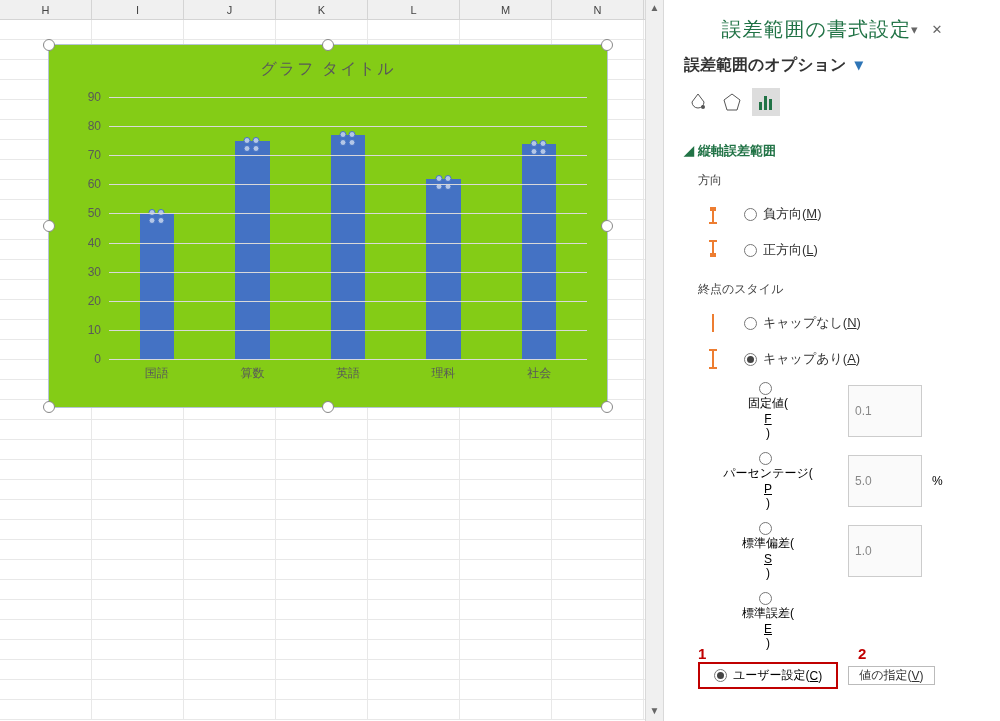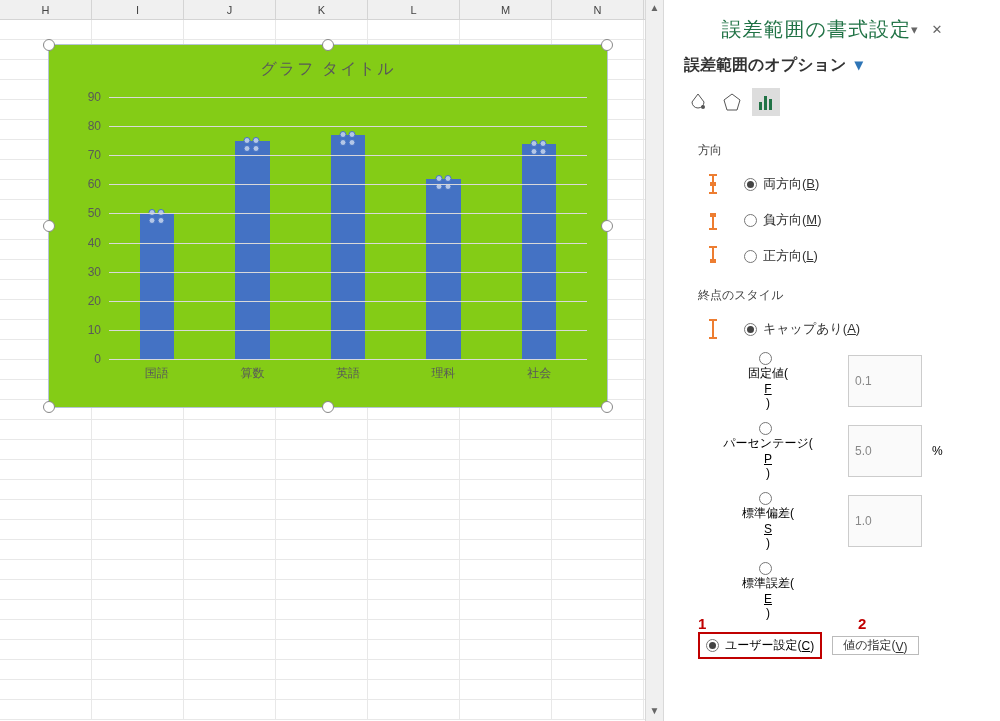--- a/index.html
+++ b/index.html
@@ -260,21 +260,21 @@
     width: 74px;
     padding: 18px 6px;
     border: 1px solid #ccc;
     color: #888;
     background: #fafafa;
     font-size: 12px;
   }
   .u { text-decoration: underline; }
   .callout {
     border: 2px solid #c00000;
-    padding: 3px 6px;
+    padding: 3px 14px;
     display: inline-flex;
     align-items: center;
   }
   .callout-num {
     position: absolute;
     transform: translateY(-22px);
     color: #c00000;
     font-weight: bold;
     font-size: 15px;
   }
@@ -759,34 +759,26 @@
     <div class="tab-icon active">
       <svg width="20" height="20" viewBox="0 0 20 20">
           <rect x="3" y="10" width="3" height="8" fill="#217346"></rect>
           <rect x="8" y="4" width="3" height="14" fill="#217346"></rect>
           <rect x="13" y="7" width="3" height="11" fill="#217346"></rect>
         </svg>
     </div>
   </div>
 
   <div class="section">
+    <div class="sec-title">
+      <span style="margin-right:4px;">◢</span><span>縦軸誤差範囲</span>
+    </div>
 
     <div class="subhead">方向</div>
 
-    <div class="opt-row">
-      <span class="opt-icon">
-        <svg width="14" height="22">
-            <line x1="7" y1="2" x2="7" y2="20" stroke="#ed7d31" stroke-width="2"></line>
-            <line x1="3" y1="2" x2="11" y2="2" stroke="#ed7d31" stroke-width="2"></line>
-            <line x1="3" y1="20" x2="11" y2="20" stroke="#ed7d31" stroke-width="2"></line>
-            <rect x="4" y="9" width="6" height="4" fill="#ed7d31"></rect>
-          </svg>
-      </span>
-      <span><span class="radio checked"></span><span>両方向(</span><span class="u">B</span>)</span>
-    </div>
 
     <div class="opt-row">
       <span class="opt-icon">
         <svg width="14" height="22">
             <line x1="7" y1="6" x2="7" y2="20" stroke="#ed7d31" stroke-width="2"></line>
             <line x1="3" y1="20" x2="11" y2="20" stroke="#ed7d31" stroke-width="2"></line>
             <rect x="4" y="4" width="6" height="4" fill="#ed7d31"></rect>
           </svg>
       </span>
       <span><span class="radio"></span><span>負方向(</span><span class="u">M</span>)</span>
@@ -798,20 +790,28 @@
             <line x1="7" y1="2" x2="7" y2="16" stroke="#ed7d31" stroke-width="2"></line>
             <line x1="3" y1="2" x2="11" y2="2" stroke="#ed7d31" stroke-width="2"></line>
             <rect x="4" y="14" width="6" height="4" fill="#ed7d31"></rect>
           </svg>
       </span>
       <span><span class="radio"></span><span>正方向(</span><span class="u">L</span>)</span>
     </div>
 
     <div class="subhead" style="margin-top:20px;">終点のスタイル</div>
 
+    <div class="opt-row">
+      <span class="opt-icon">
+        <svg width="14" height="22">
+            <line x1="7" y1="2" x2="7" y2="20" stroke="#ed7d31" stroke-width="2"></line>
+          </svg>
+      </span>
+      <span><span class="radio"></span><span>キャップなし(</span><span class="u">N</span>)</span>
+    </div>
 
     <div class="opt-row">
       <span class="opt-icon">
         <svg width="14" height="22">
             <line x1="7" y1="2" x2="7" y2="20" stroke="#ed7d31" stroke-width="2"></line>
             <line x1="3" y1="2" x2="11" y2="2" stroke="#ed7d31" stroke-width="2"></line>
             <line x1="3" y1="20" x2="11" y2="20" stroke="#ed7d31" stroke-width="2"></line>
           </svg>
       </span>
       <span><span class="radio checked"></span><span>キャップあり(</span><span class="u">A</span>)</span>
@@ -837,19 +837,19 @@
     <div class="amount-row" style="position:relative;">
       <span class="lbl"><span class="radio"></span><span>標準誤差(</span><span class="u">E</span>)</span>
     </div>
 
     <div class="amount-row" style="position:relative;">
       <span class="callout-num" style="left:0;">1</span>
       <span class="callout">
         <span class="radio checked"></span><span>ユーザー設定(</span><span class="u">C</span>)
       </span>
       <span class="callout-num" style="left:160px;">2</span>
-      <span class="callout btn-look" style="padding:0 10px;align-items:flex-end;">
+      <span class="callout btn-look" style="padding:0 10px;">
         <span>値の指定(</span><span class="u">V</span>)
       </span>
     </div>
 
   </div>
 </div>
 
 </body></html>

